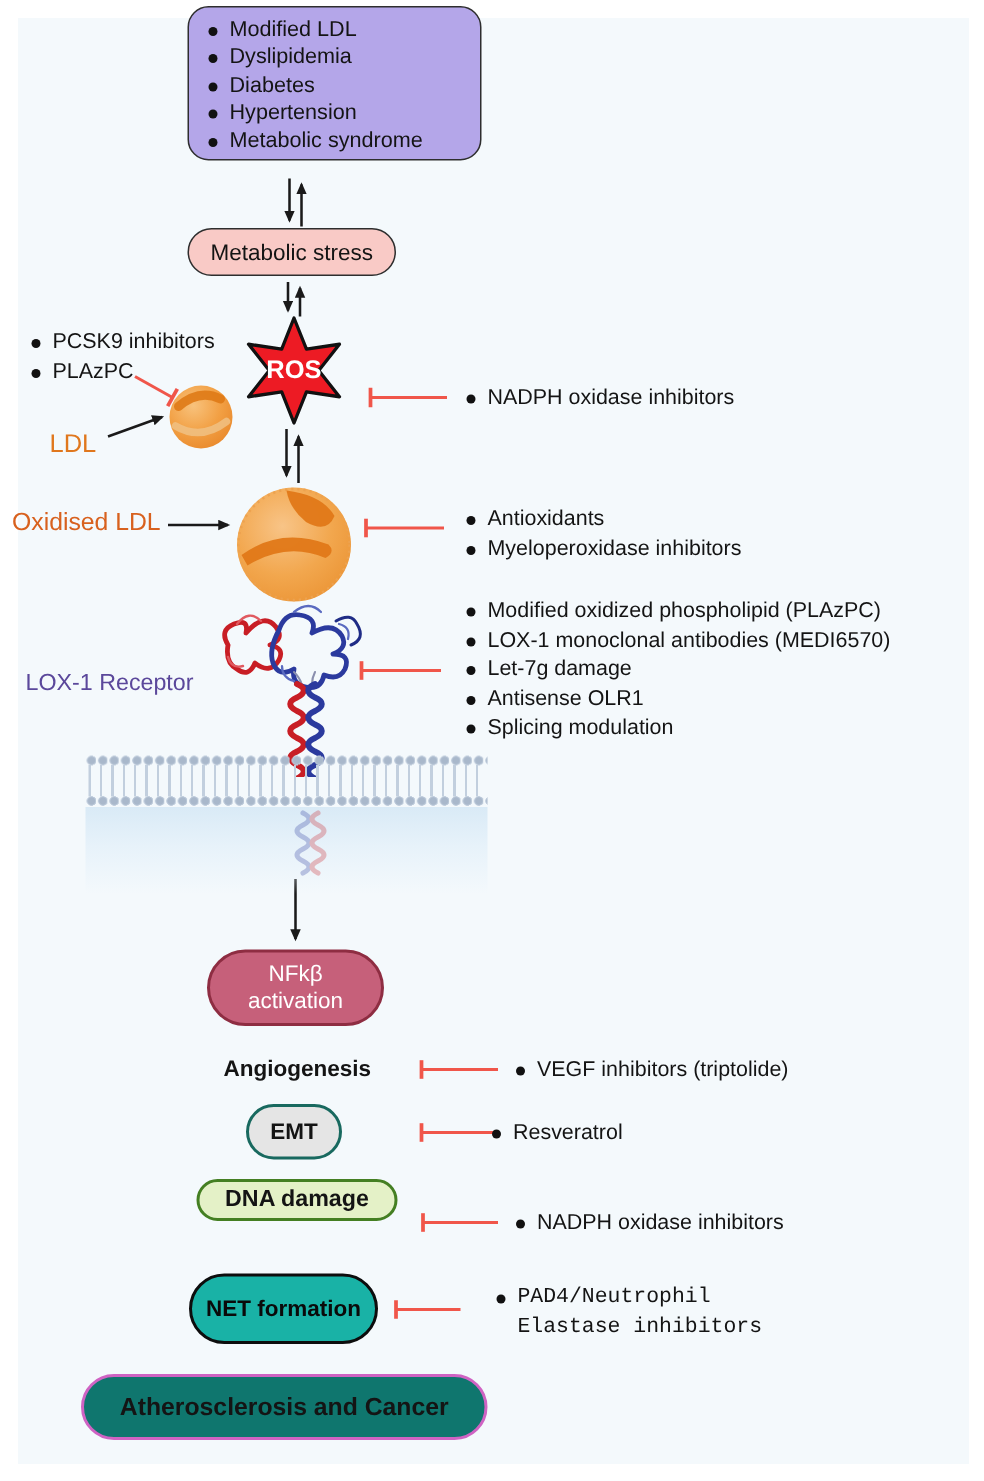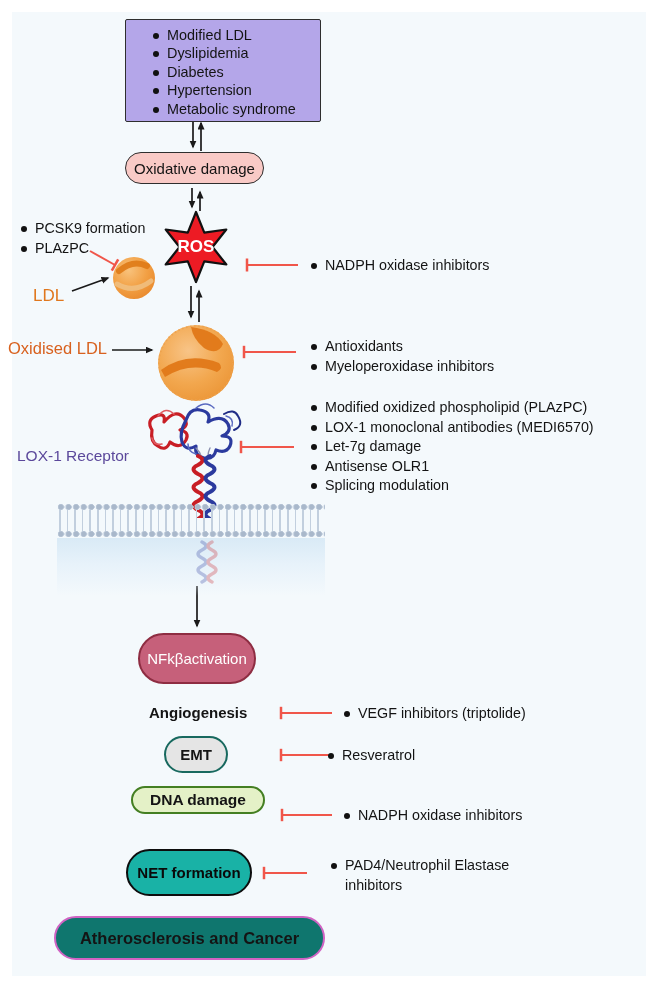--- a/index.html
+++ b/index.html
@@ -8,31 +8,31 @@
   .panel{position:absolute;left:12px;top:12px;width:634px;height:964px;background:#f4f9fc;}
   .abs{position:absolute;}
   .pill{position:absolute;display:flex;align-items:center;justify-content:center;
         text-align:center;box-sizing:border-box;}
   
   .b-list{position:absolute;list-style:none;margin:0;padding:0;}
   .b-list li{position:relative;padding-left:17px;font-size:14.3px;line-height:19.5px;
              color:#141414;white-space:nowrap;}
   .b-list li::before{content:"";position:absolute;left:3px;top:7px;width:6px;height:6px;
              border-radius:50%;background:#111;}
-  .b-list.wrap li{white-space:normal;}
+  .b-list.wrap li{white-space:normal;font-family:Liberation Mono, monospace;}
   
-  #risk-box{left:125px;top:19px;width:196px;height:103px;background:#b4a6e9;
-            border:1.6px solid #2e2e2e;border-radius:2px;padding:6px 4px 4px 24px;
+  #risk-box{left:125px;top:4px;width:196px;height:103px;background:#b4a6e9;
+            border:1.6px solid #2e2e2e;border-radius:14px;padding:6px 4px 4px 10px;
             box-sizing:border-box;position:absolute;}
   #risk-box li{font-size:14.4px;line-height:18.4px;}
   #oxidative-pill{left:125px;top:152px;width:139px;height:32px;background:#f9cac6;
             border:1.6px solid #2e2e2e;border-radius:16px;font-size:15px;}
   #nfkb-pill{left:138px;top:633px;width:118px;height:51px;background:#c6607a;
             border:2.2px solid #8e2d42;border-radius:26px;color:#fff;font-size:15px;
-            line-height:18px;flex-direction:row;}
+            line-height:18px;flex-direction:column;}
   #emt-pill{left:164px;top:736px;width:64px;height:37px;background:#e5e5e5;
             border:2.2px solid #18695f;border-radius:19px;font-weight:bold;font-size:15px;}
   #dna-pill{left:131px;top:786px;width:134px;height:28px;background:#e4f1c7;
             border:2.2px solid #447f22;border-radius:22px;font-weight:bold;font-size:15.5px;}
   #net-pill{left:126px;top:849px;width:126px;height:47px;background:#19b2a6;
             border:2.6px solid #0d0d0d;border-radius:24px;font-weight:bold;font-size:15px;color:#0a0a0a;}
   #athero-pill{left:54px;top:916px;width:271px;height:44px;background:#0f766e;
             border:2.2px solid #cf63c3;border-radius:22px;font-weight:bold;font-size:16.5px;}
   #angiogenesis-label{left:149px;top:704px;font-weight:bold;font-size:15px;}
   #ldl-label{left:33px;top:286px;font-size:17px;color:#e0771d;}
@@ -99,30 +99,30 @@
     <ul class="b-list" style="position:static">
       <li>Modified LDL</li>
       <li>Dyslipidemia</li>
       <li>Diabetes</li>
       <li>Hypertension</li>
       <li>Metabolic syndrome</li>
     </ul>
   </div>
 
   <div id="oxidative-pill" class="pill">
-    <span>Oxidative damage</span>
+    <span>Metabolic stress</span>
   </div>
 
   <svg class="abs" style="left:158px;top:209px" width="76" height="76" viewBox="0 0 76 76">
     <polygon points="38,3 46.3,23.7 68.3,20.5 54.5,38 68.3,55.5 46.3,52.3 38,73 29.8,52.3 7.7,55.5 21.5,38 7.7,20.5 29.8,23.7" fill="#ed1b24" stroke="#111" stroke-width="2.2" stroke-linejoin="round"></polygon>
   </svg>
   <div class="abs" id="ros-label">ROS</div>
 
   <ul class="b-list" style="left:18px;top:219px">
-    <li>PCSK9 formation</li>
+    <li>PCSK9 inhibitors</li>
     <li>PLAzPC</li>
   </ul>
 
   <svg class="abs" style="left:112px;top:256px" width="44" height="44" viewBox="0 0 44 44">
     <defs>
       <radialGradient id="gl" cx="38%" cy="32%" r="78%">
         <stop offset="0%" stop-color="#f8c27c"></stop>
           <stop offset="55%" stop-color="#f2a044"></stop>
         <stop offset="100%" stop-color="#e8872a"></stop>
       </radialGradient>

